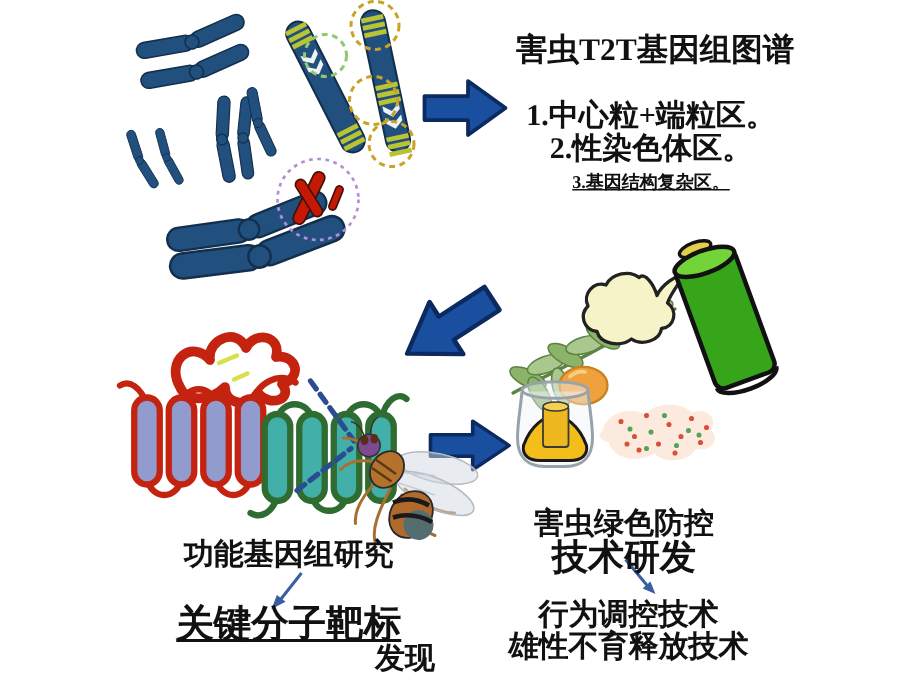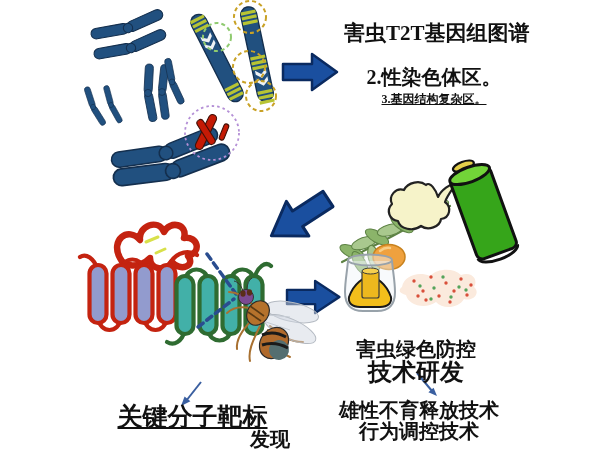--- a/index.html
+++ b/index.html
@@ -252,33 +252,35 @@
     </g>
     <g>
       <path class="thin" d="M417,373 L432,391"></path>
       <polygon class="thinhead" points="437,396 428.4,392.3 433.6,387.7"></polygon>
     </g>
   </svg>
 
   <div class="txt nowrap" style="left:344px;top:19px;font-size:21px;">害虫T2T基因组图谱</div>
 
   <div style="position:absolute;left:318px;top:66px;width:232px;">
+    <div class="txt ctr" style="position:static;font-size:20px;line-height:22px;">1.中心粒+端粒区。</div>
     <div class="txt ctr" style="position:static;font-size:20px;line-height:22px;">2.性染色体区。</div>
     <div class="txt ctr" style="position:static;font-size:12px;line-height:22px;text-decoration:underline;">3.基因结构复杂区。</div>
   </div>
 
+  <div class="txt ctr" style="left:95px;top:356px;width:195px;font-size:20px;">功能基因组研究</div>
 
   <div style="position:absolute;left:95px;top:406px;width:195px;">
     <div class="txt ctr" style="position:static;font-size:25px;line-height:22px;text-decoration:underline;">关键分子靶标</div>
     <div class="txt ctr" style="position:static;font-size:20px;line-height:22px;text-align:right;">发现</div>
   </div>
 
   <div style="position:absolute;left:322px;top:338px;width:188px;">
     <div class="txt ctr" style="position:static;font-size:20px;line-height:23px;">害虫绿色防控</div>
     <div class="txt ctr" style="position:static;font-size:24px;line-height:23px;">技术研发</div>
   </div>
 
   <div style="position:absolute;left:320px;top:400px;width:198px;">
+    <div class="txt ctr" style="position:static;font-size:20px;line-height:21px;">行为调控技术</div>
     <div class="txt ctr" style="position:static;font-size:20px;line-height:21px;">雄性不育释放技术</div>
-    <div class="txt ctr" style="position:static;font-size:20px;line-height:21px;">行为调控技术</div>
   </div>
 
 </div>
 
 </body></html>

